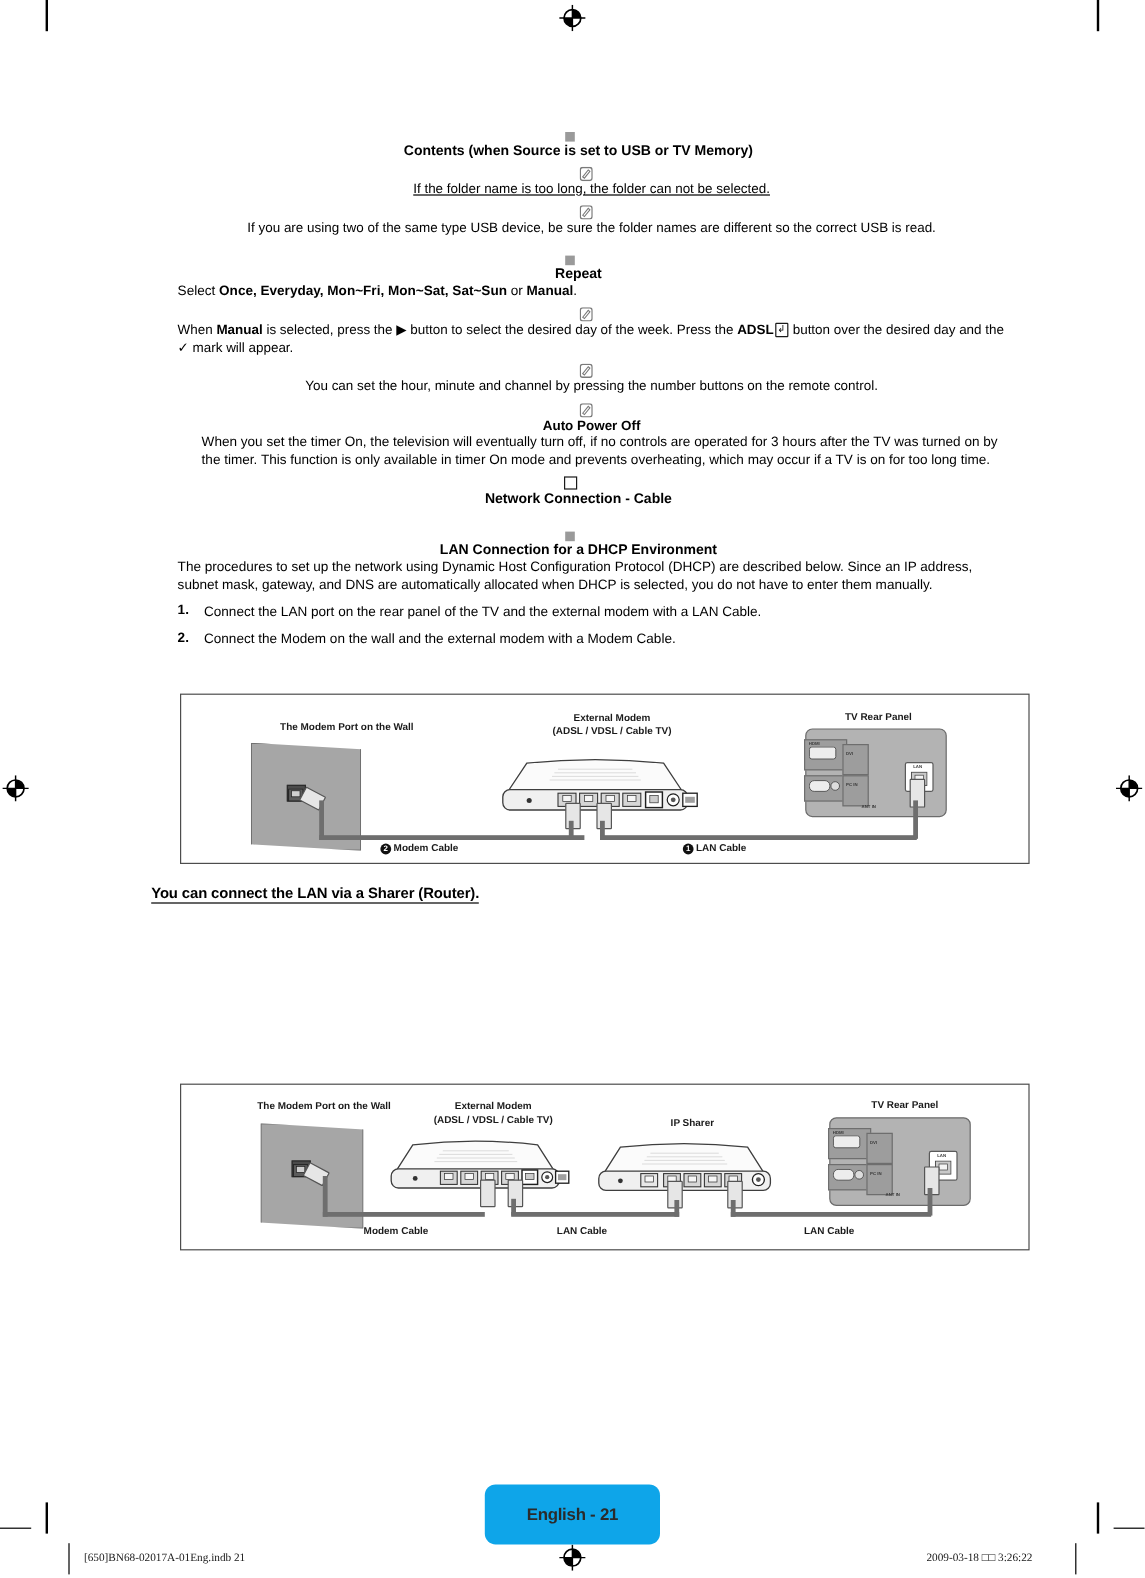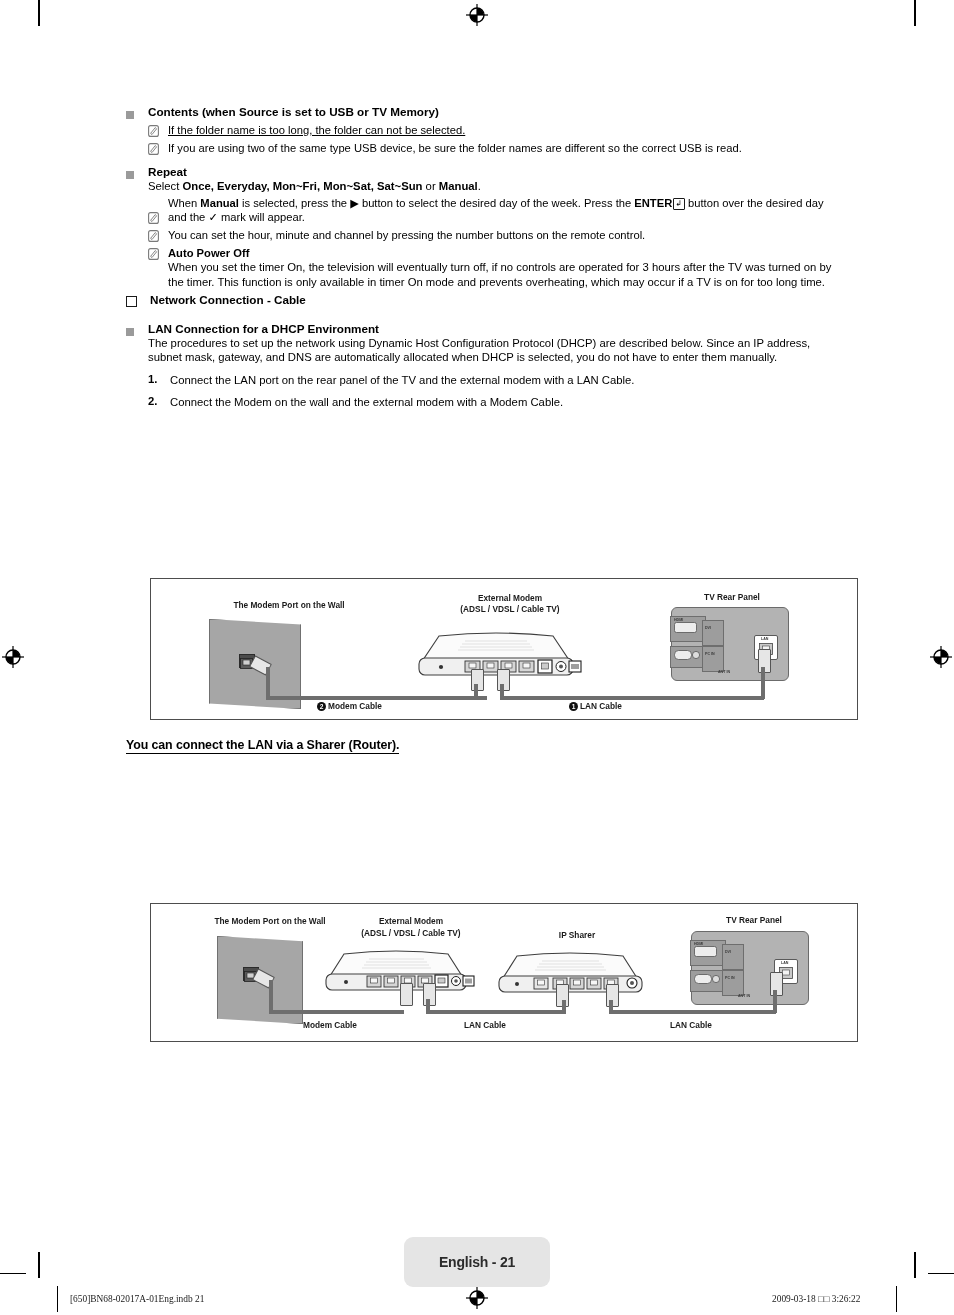--- a/index.html
+++ b/index.html
@@ -35,21 +35,22 @@
   .content {
     position: absolute;
     left: 126px;
     top: 104px;
     width: 712px;
   }
 
   
   .row {
     display: flex;
-    align-items: flex-end;
+    align-items: center;
+    flex-direction: column;
   }
   .bullet-sq {
     flex: 0 0 auto;
     width: 8px;
     height: 8px;
     background: #9a9a9a;
     margin: 6px 14px 0 0;
   }
   .bullet-box {
     flex: 0 0 auto;
@@ -212,21 +213,21 @@
     border-radius: 1px;
   }
 
   
   .pagetag {
     position: absolute;
     left: 404px;
     top: 1237px;
     width: 146px;
     height: 50px;
-    background: #e5e5e5;
+    background: #0ea5e9;
     border-radius: 9px;
     text-align: center;
     font-size: 14px;
     font-weight: bold;
     color: #2b2b2b;
     line-height: 50px;
     letter-spacing: -0.2px;
   }
   .foot-rule {
     position: absolute;
@@ -337,21 +338,21 @@
       </div>
       <div class="t para"><span>Select </span><span class="b">Once, Everyday, Mon~Fri, Mon~Sat, Sat~Sun</span><span> or </span><span class="b">Manual</span><span>.</span></div>
 
       <div class="row para" style="margin-top:2px;">
         <span class="note-ic">
           <svg width="11" height="12" viewBox="0 0 11 12">
             <rect x="0.6" y="0.6" width="9.8" height="10.8" rx="2" fill="#fff" stroke="#7a7a7a" stroke-width="1.1"></rect>
             <path d="M2.6 8.4 L7.2 2.6 L8.6 3.8 L4 9.5 Z" fill="none" stroke="#7a7a7a" stroke-width="0.9"></path>
           </svg>
         </span>
-        <span class="note-txt"><span>When </span><span class="b">Manual</span><span> is selected, press the ▶ button to select the desired day of the week. Press the </span><span class="b">ENTER</span><span class="enter-key">↲</span><span> button over the desired day and the </span><span>✓</span><span> mark will appear.</span></span>
+        <span class="note-txt"><span>When </span><span class="b">Manual</span><span> is selected, press the ▶ button to select the desired day of the week. Press the </span><span class="b">ADSL</span><span class="enter-key">↲</span><span> button over the desired day and the </span><span>✓</span><span> mark will appear.</span></span>
       </div>
 
       <div class="row para" style="margin-top:2px;">
         <span class="note-ic">
           <svg width="11" height="12" viewBox="0 0 11 12">
             <rect x="0.6" y="0.6" width="9.8" height="10.8" rx="2" fill="#fff" stroke="#7a7a7a" stroke-width="1.1"></rect>
             <path d="M2.6 8.4 L7.2 2.6 L8.6 3.8 L4 9.5 Z" fill="none" stroke="#7a7a7a" stroke-width="0.9"></path>
           </svg>
         </span>
         <span class="note-txt">You can set the hour, minute and channel by pressing the number buttons on the remote control.</span>

